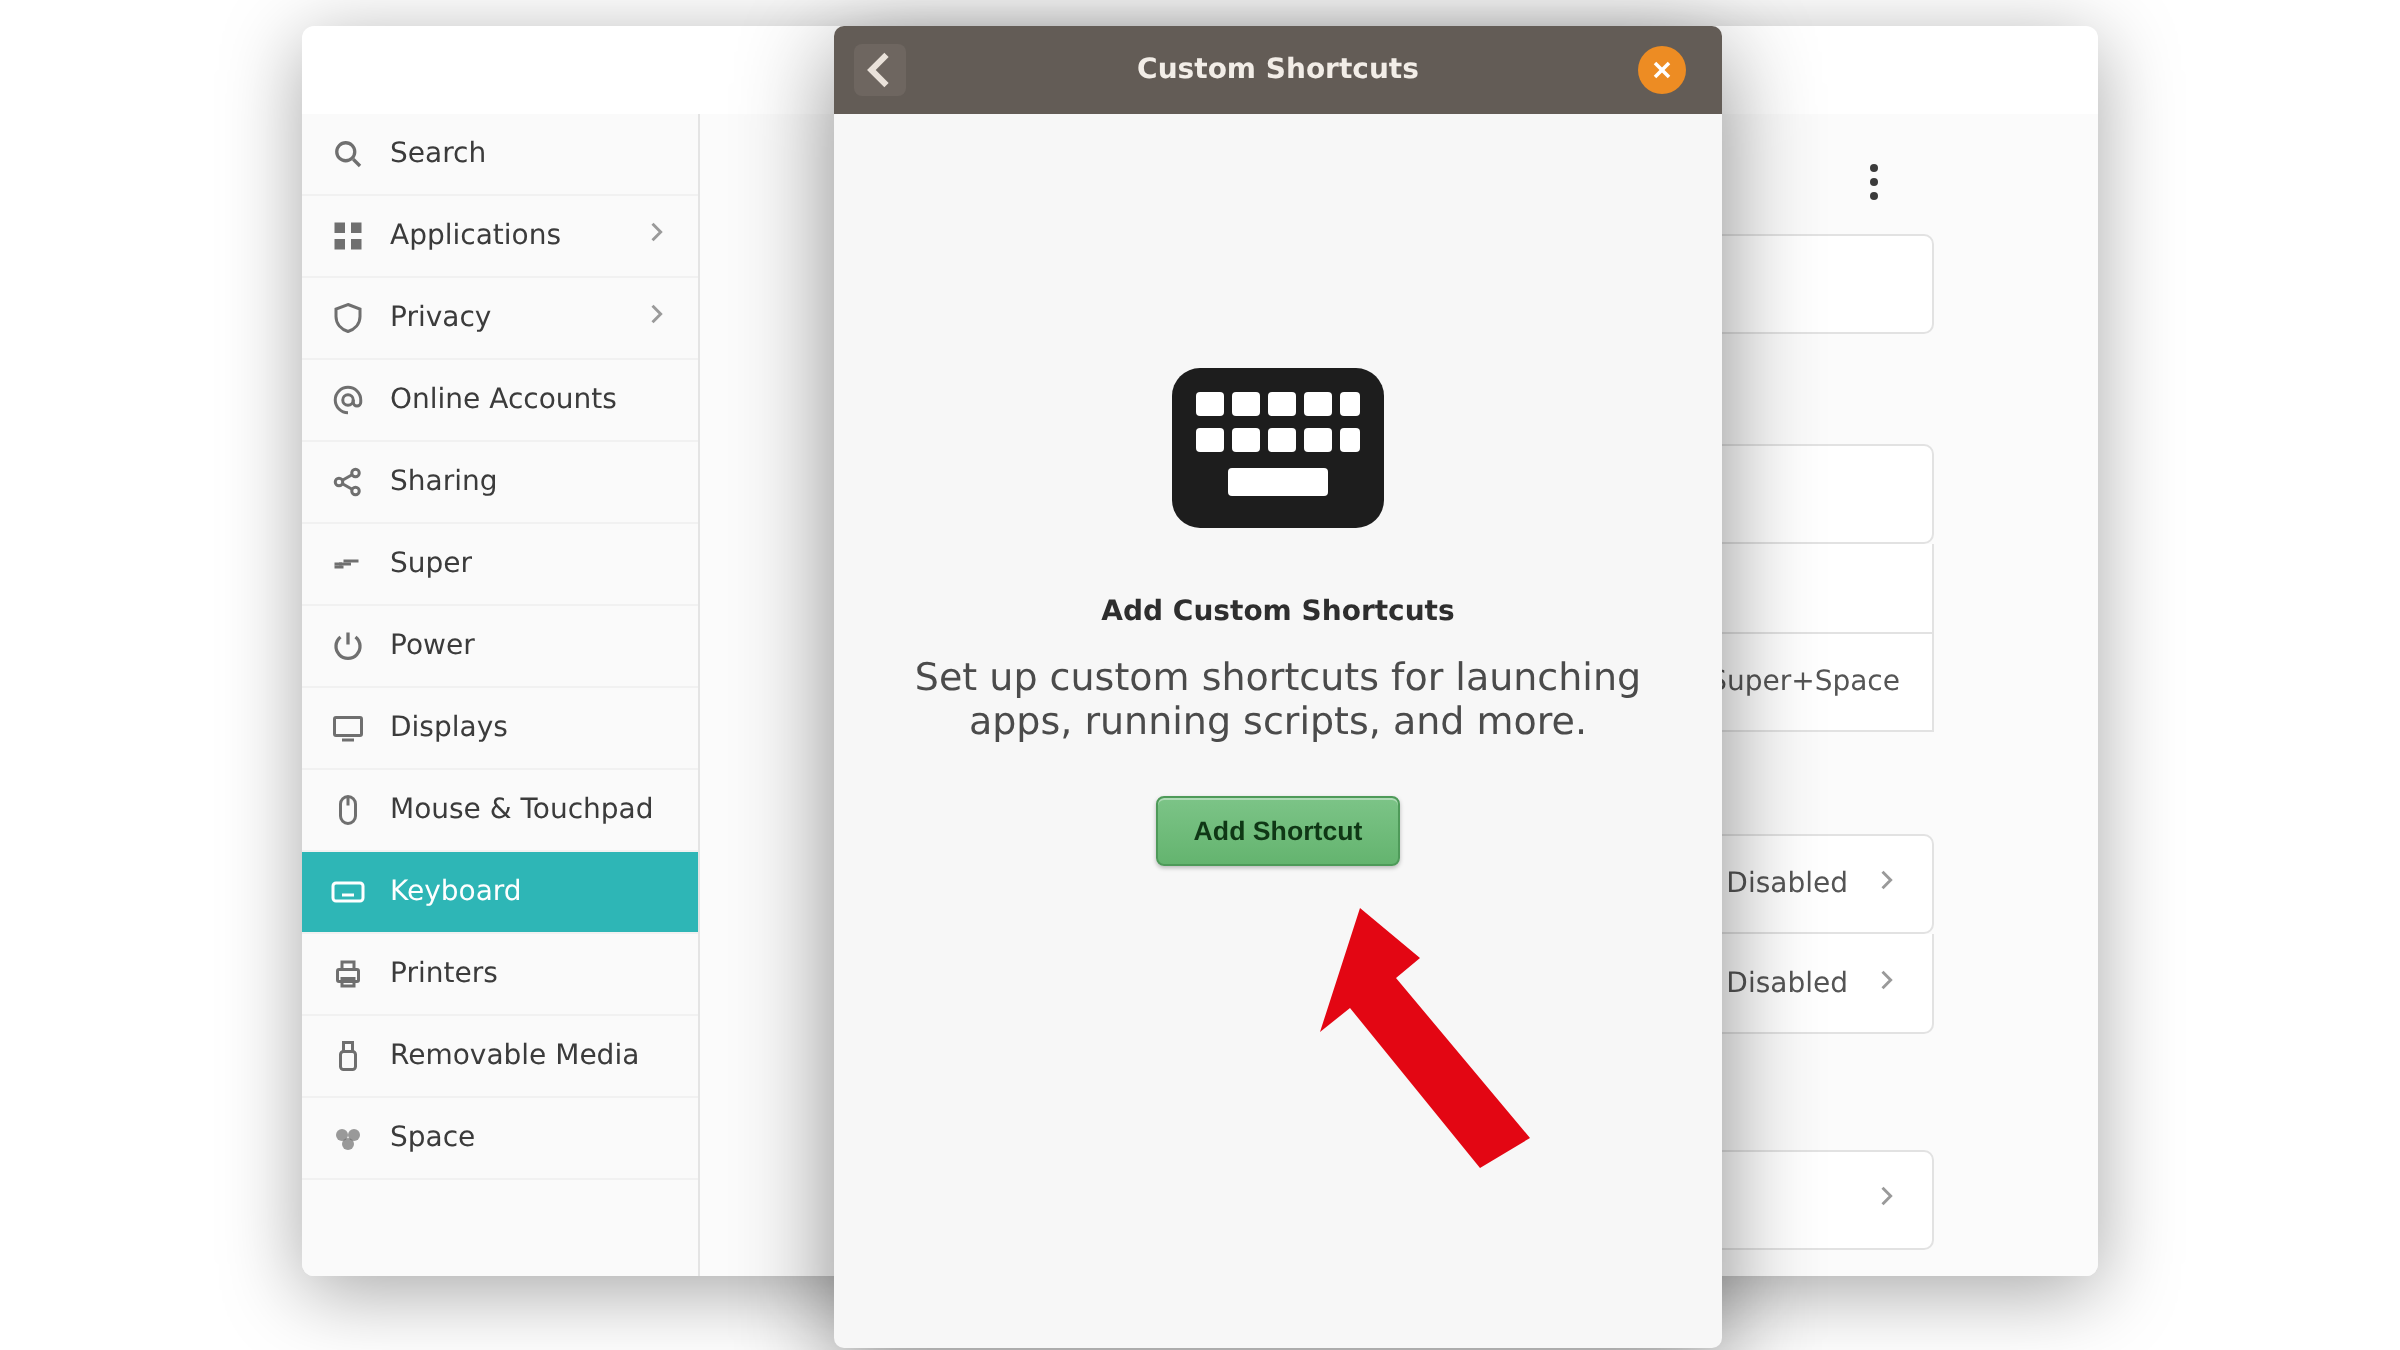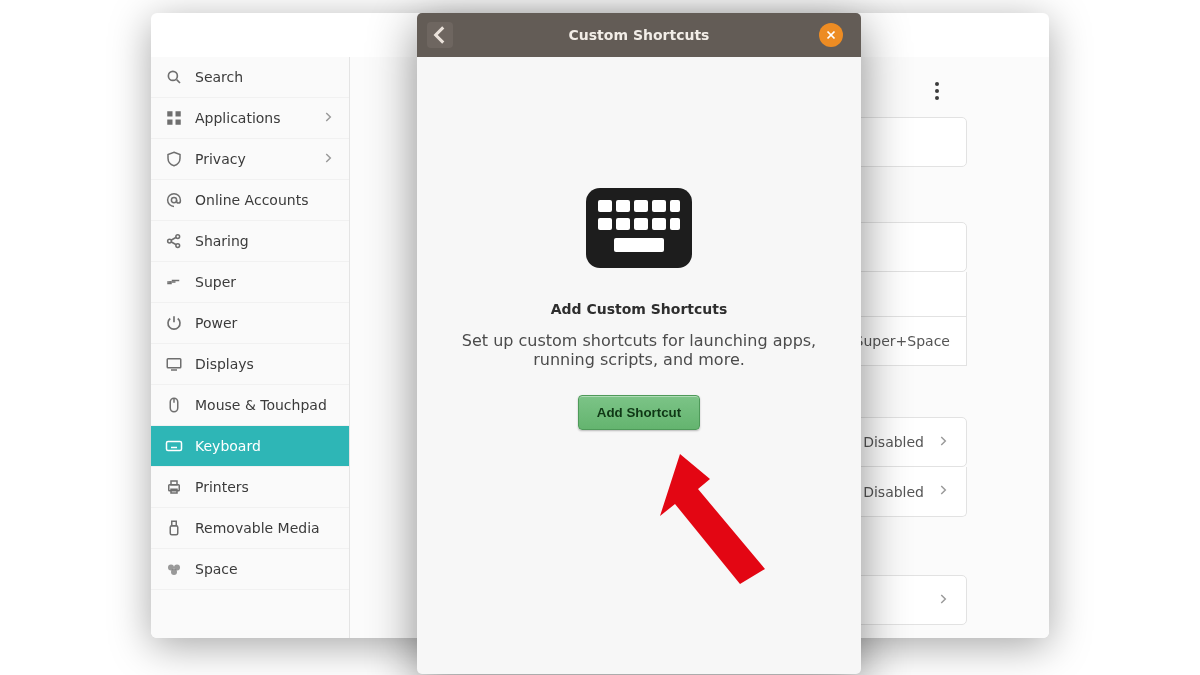--- a/index.html
+++ b/index.html
@@ -192,21 +192,21 @@
   }
   .kbd-icon svg{ width:110px; height:92px; }
   .dlg-heading{
     margin-top:24px;
     font-weight:700;
     color:#2e2e2e;
   }
   .dlg-desc{
     margin-top:14px;
     color:#4b4b4b;
-    font-size:16px;
+    font-size:19px;
   }
   .add-btn{
     margin-top:26px;
     padding:9px 18px;
     background:#6fbd7a;
     background:linear-gradient(#7cc487,#64b46f);
     border:1px solid #4e9a59;
     border-radius:4px;
     color:#0f3715;
     font-weight:600;

